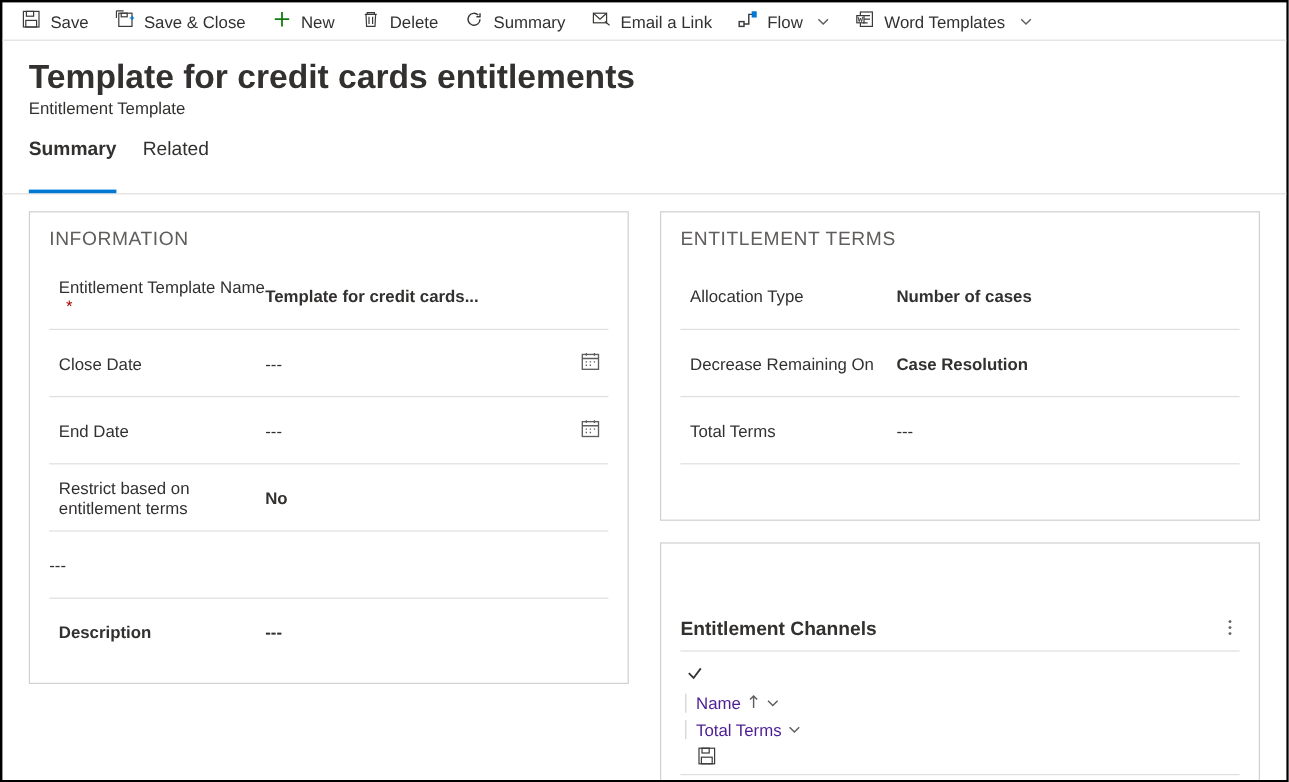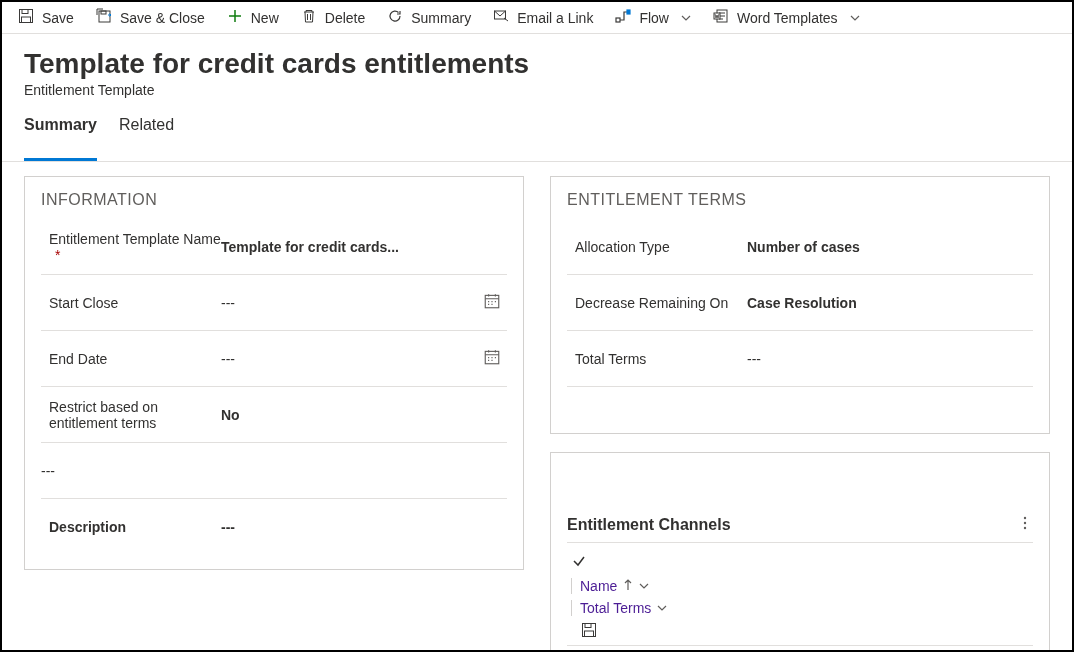--- a/index.html
+++ b/index.html
@@ -155,21 +155,21 @@
 
         <div class="field-row">
           <div class="field-label">
             <span>Entitlement Template Name</span>
             <span class="req">*</span>
           </div>
           <div class="field-value bold">Template for credit cards...</div>
         </div>
 
         <div class="field-row">
-          <div class="field-label">Start Close</div>
+          <div class="field-label">Close Date</div>
           <div class="field-value">
             <span>---</span>
             <span class="cal-icon">
               <svg viewBox="0 0 16 16" fill="none" stroke="#605e5c" stroke-width="1">
                   <rect x="2" y="3" width="12" height="11"></rect>
                   <path d="M2 6 H14 M5 2 V4 M11 2 V4 M4.5 8.5 H5.5 M7.5 8.5 H8.5 M10.5 8.5 H11.5 M4.5 11 H5.5 M7.5 11 H8.5"></path>
                 </svg>
             </span>
           </div>
         </div>

